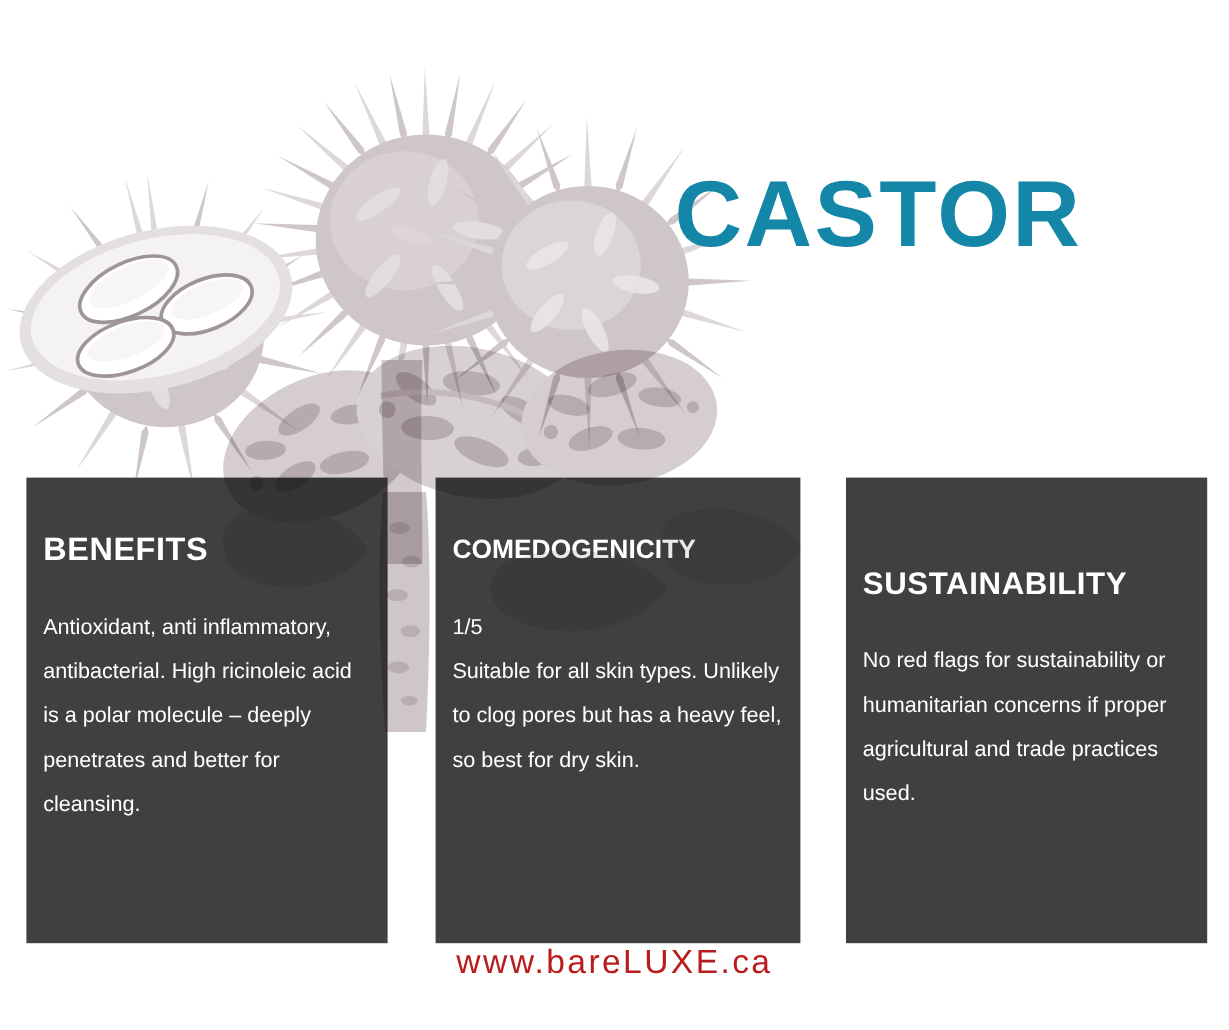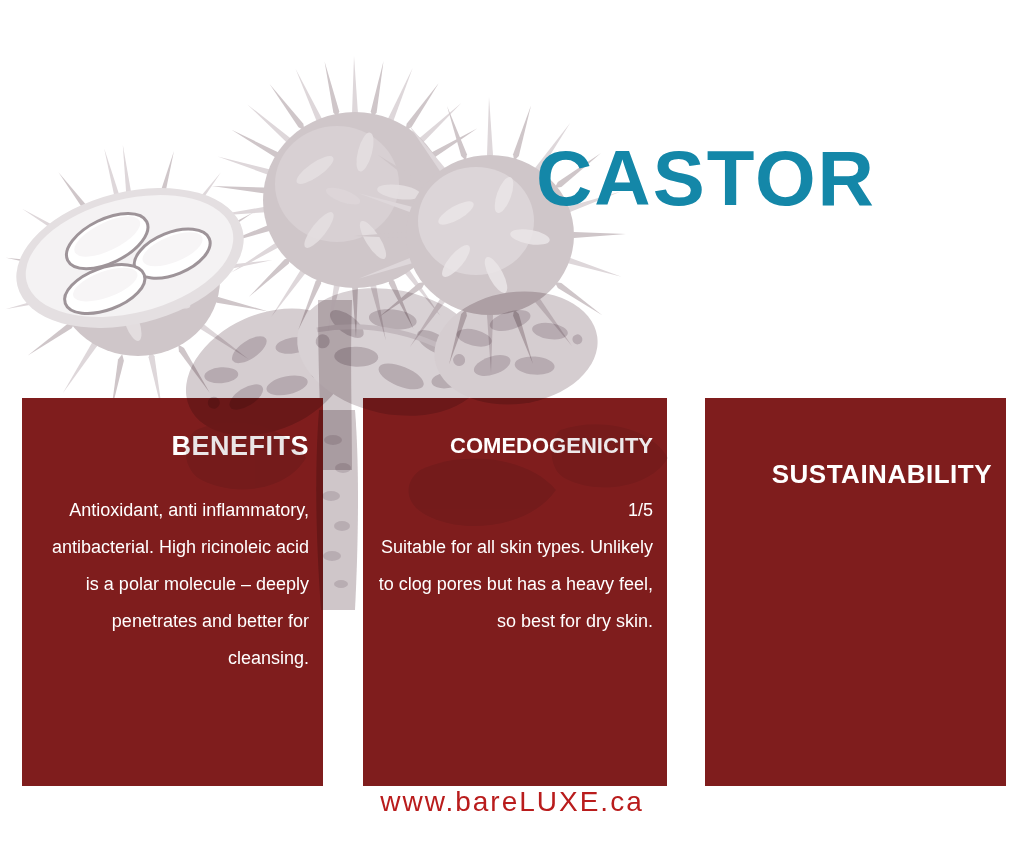--- a/index.html
+++ b/index.html
@@ -26,46 +26,46 @@
     left: 0;
     top: 0;
     width: 1024px;
     height: 858px;
     pointer-events: none;
   }
 
   
   #title-block {
     position: absolute;
-    left: 536px;
+    left: 512px;
     top: 136px;
     width: 440px;
     z-index: 4;
-    text-align: left;
+    text-align: center;
   }
   .title-line {
     font-family: "Liberation Sans", sans-serif;
     font-weight: bold;
     font-size: 78px;
     line-height: 84px;
     letter-spacing: 2px;
     color: #1487a8;
     margin: 0;
   }
 
   
   .card {
     position: absolute;
     top: 398px;
     height: 388px;
-    background: #7f1d1d;
+    background: #404040;
     z-index: 2;
     box-sizing: border-box;
-    padding: 32px 14px 16px 14px;
-    text-align: right;
+    padding: 44px 14px 16px 14px;
+    text-align: left;
   }
   #card-benefits       { left: 22px;  width: 301px; }
   #card-comedogenicity { left: 363px; width: 304px; }
   #card-sustainability { left: 705px; width: 301px; }
 
   .card-heading {
     font-family: "Liberation Sans", sans-serif;
     font-weight: bold;
     font-size: 27px;
     letter-spacing: 0.5px;
@@ -395,20 +395,21 @@
   </div>
 
   <div class="card" id="card-comedogenicity">
     <h2 class="card-heading">COMEDOGENICITY</h2>
     <p class="card-body" style="white-space: pre-line; margin-top: 16px;">1/5
 Suitable for all skin types. Unlikely to clog pores but has a heavy feel, so best for dry skin.</p>
   </div>
 
   <div class="card" id="card-sustainability">
     <h2 class="card-heading">SUSTAINABILITY</h2>
+    <p class="card-body" style="white-space: pre-line;">No red flags for sustainability or humanitarian concerns if proper agricultural and trade practices used.</p>
   </div>
 
   <svg class="illo" viewBox="0 0 1024 858" xmlns="http://www.w3.org/2000/svg" style="position:absolute;left:0;top:0;width:1024px;height:858px;z-index:3;pointer-events:none;mix-blend-mode:multiply;">
 
     <g transform="translate(268,372) rotate(-24)">
       <ellipse cx="0" cy="0" rx="86" ry="58" fill="#d5cdd0"></ellipse>
       <g fill="#b3a7ad" opacity="0.9">
         <ellipse cx="-44" cy="-16" rx="17" ry="8" transform="rotate(20 -44 -16)"></ellipse>
         <ellipse cx="-8" cy="-28" rx="20" ry="9" transform="rotate(-10 -8 -28)"></ellipse>
         <ellipse cx="34" cy="-14" rx="18" ry="8" transform="rotate(15 34 -14)"></ellipse>

